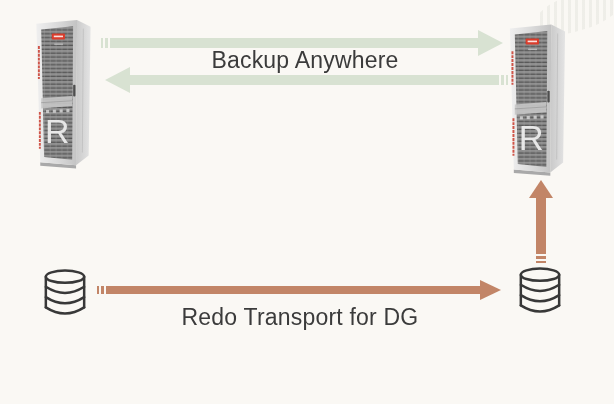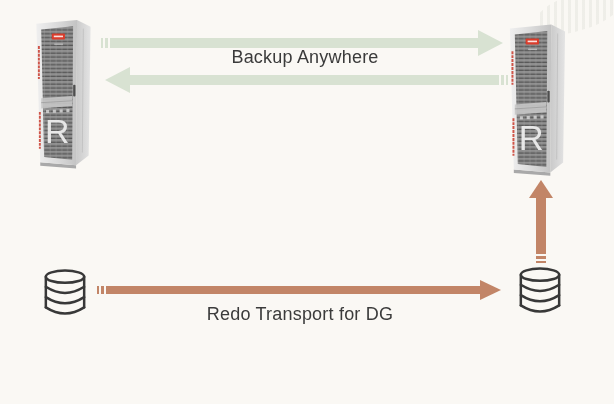--- a/index.html
+++ b/index.html
@@ -13,21 +13,21 @@
     width: 614px;
     height: 404px;
     background: var(--background, #FAF8F4);
     overflow: hidden;
   }
   .abs { position: absolute; }
 
   
   .edge-label, .node-label {
     color: var(--text-color, #3B3B3B);
-    font-size: 18px;
+    font-size: 23px;
     letter-spacing: 0.2px;
     text-align: center;
     white-space: nowrap;
   }
   .lbl-backup { left: 155px; top: 47px; width: 300px; }
   .lbl-redo   { left: 150px; top: 304px; width: 300px; text-align: center; }
   .lbl-primary{ left: 19px;  top: 325px; width: 92px; }
   .lbl-standby{ left: 495px; top: 325px; width: 92px; }
 
   

